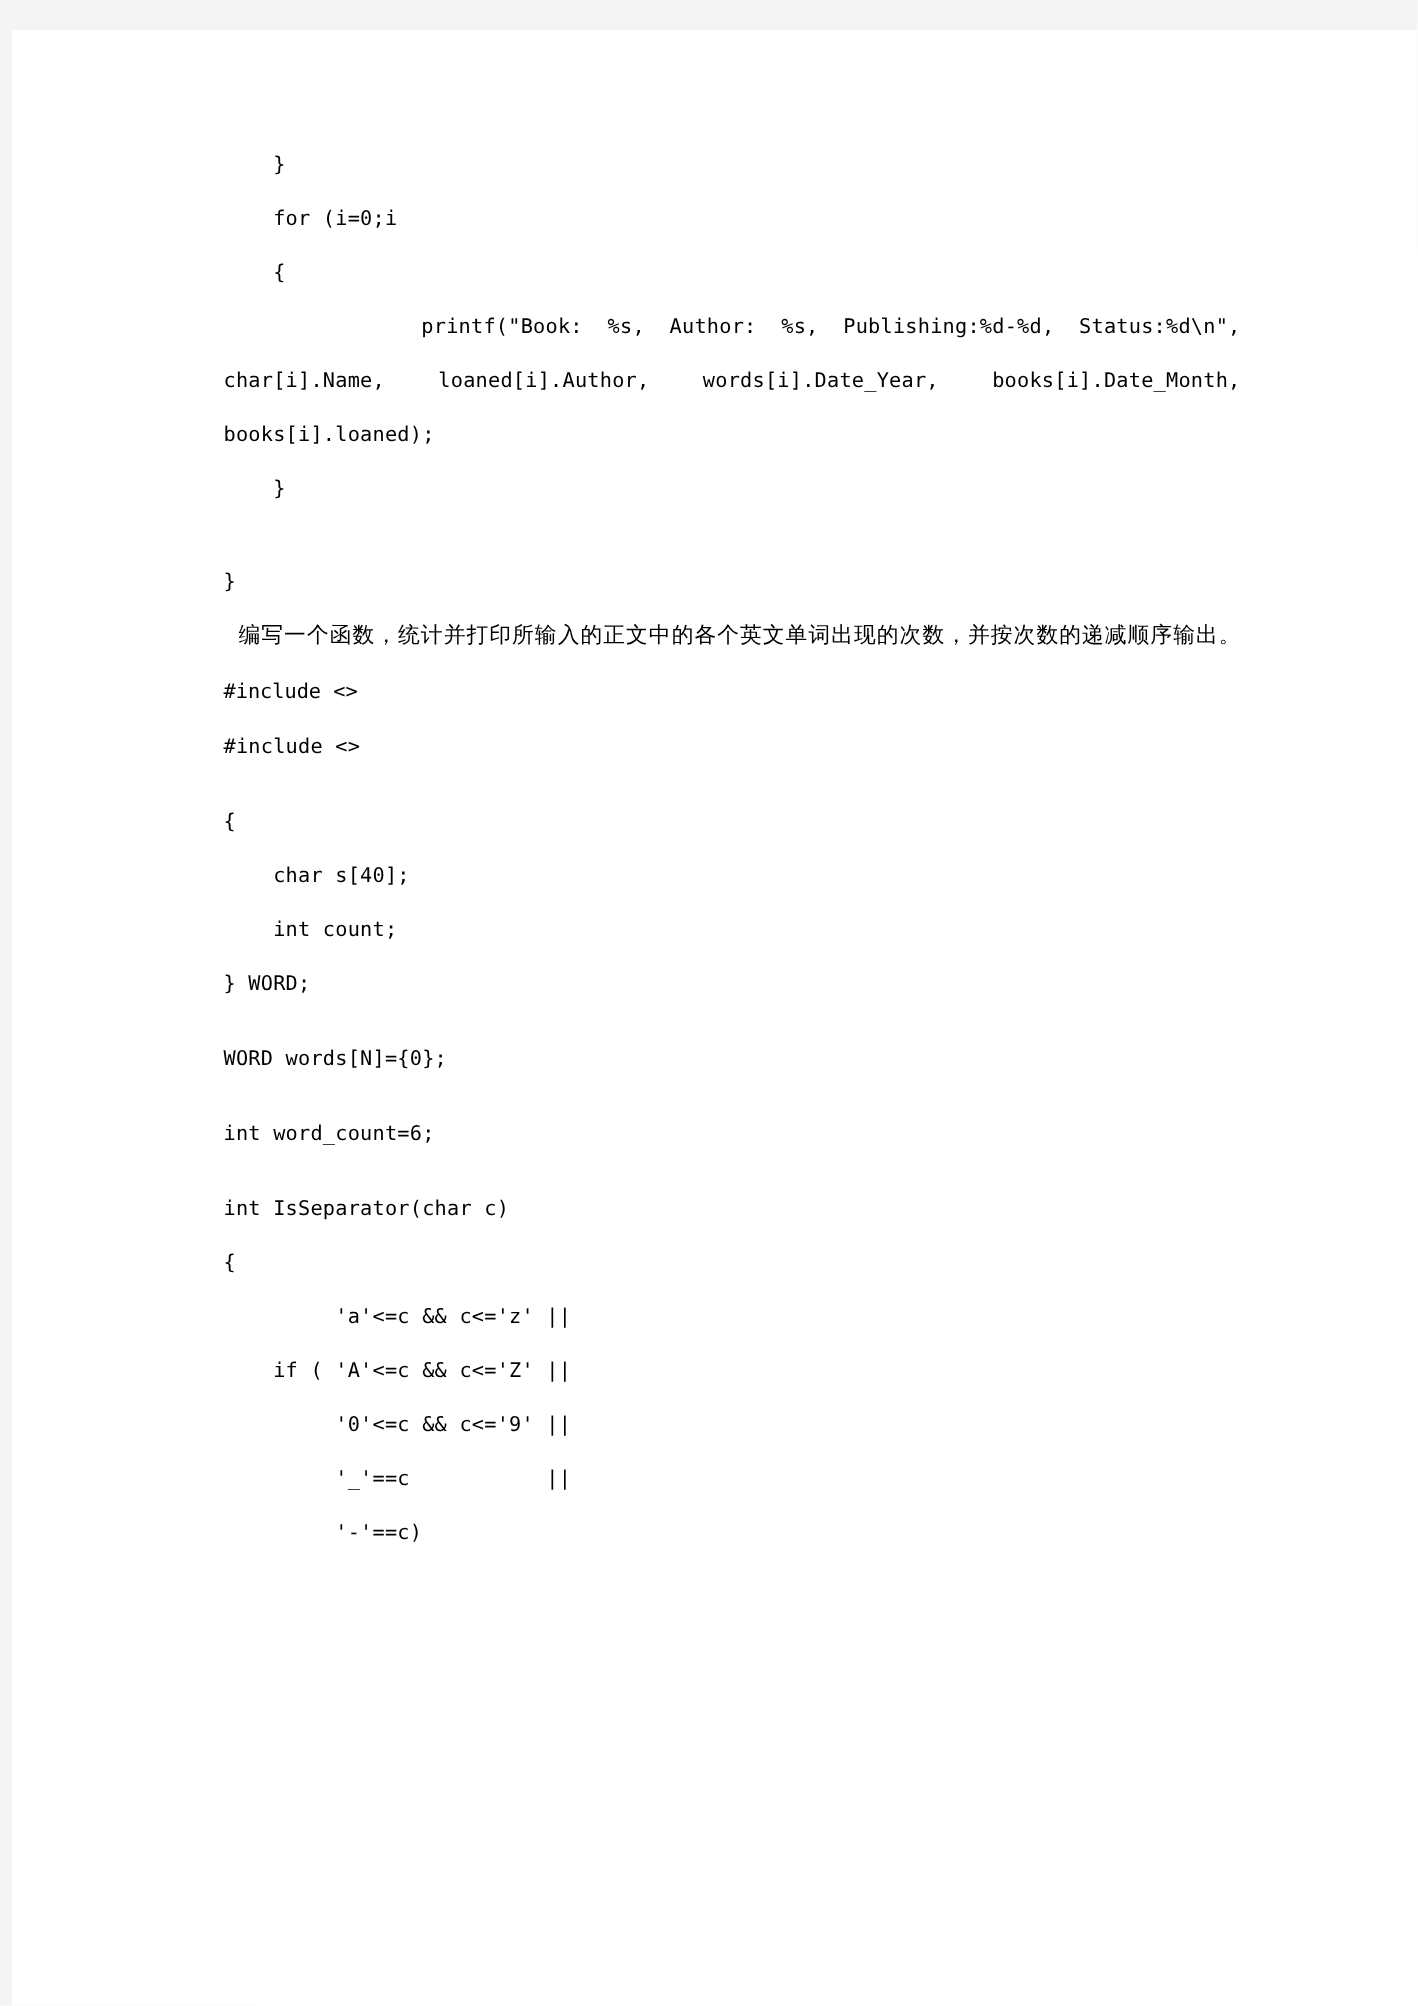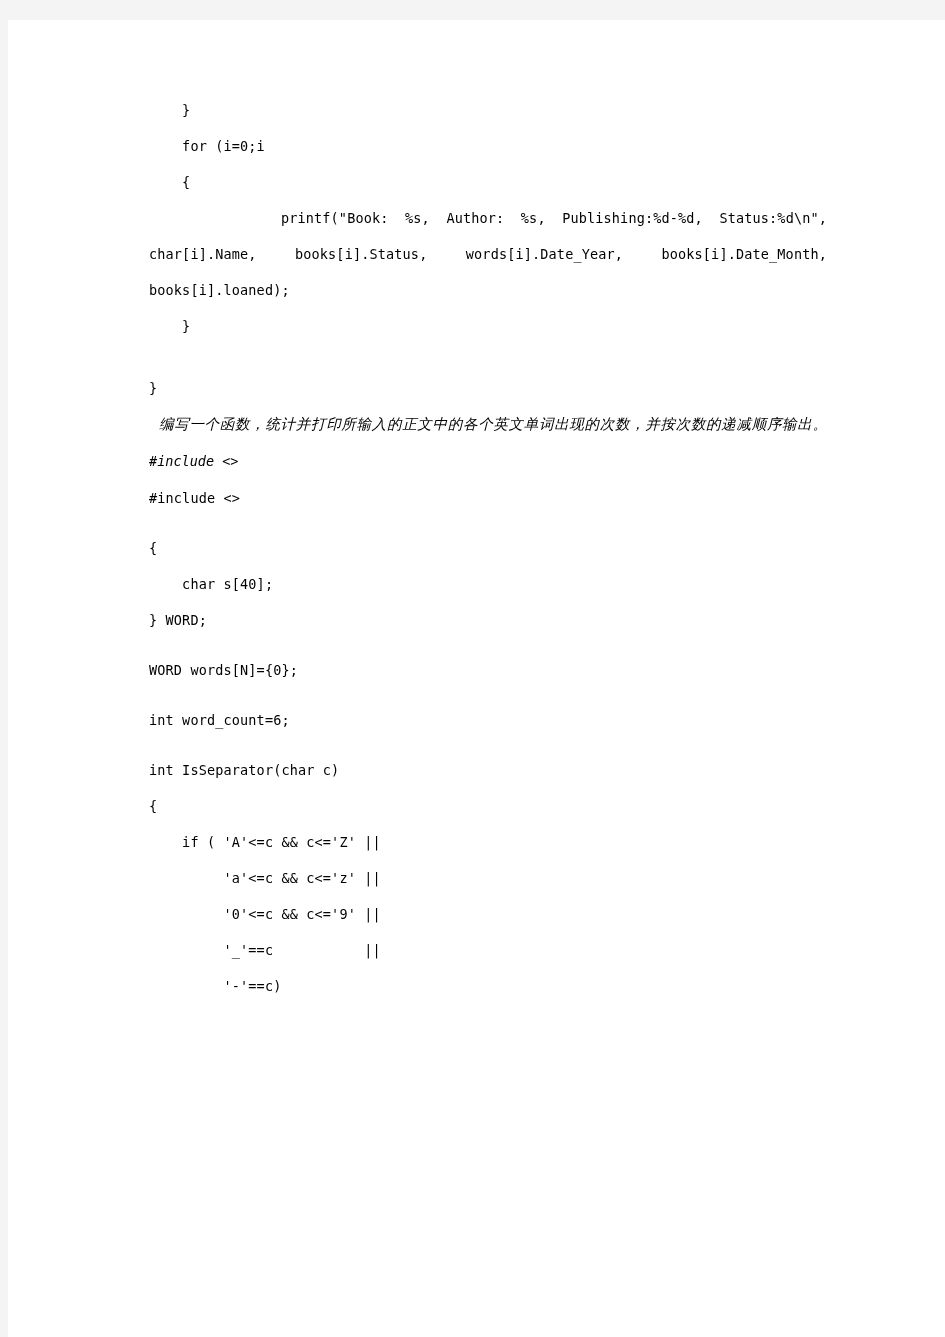--- a/index.html
+++ b/index.html
@@ -60,21 +60,20 @@
     color: #000000;
     text-align: justify;
     text-align-last: left;
   }
   .cjk .code {
     font-family: "DejaVu Sans Mono", monospace;
     font-size: 13.5px;
   }
   .cjk-indent {
     text-indent: 10px;
-    font-style: italic;
   }
   .gap-sm { height: 14px; }
   .gap-md { height: 26px; }
 </style>
 </head>
 <body>
 
 <div id="viewport">
   <div id="page">
     <div id="content">
@@ -88,55 +87,56 @@
         <span>&nbsp;&nbsp;&nbsp;&nbsp;&nbsp;&nbsp;&nbsp;&nbsp;</span><span>printf("Book:</span>
         <span>%s,</span>
         <span>Author:</span>
         <span>%s,</span>
         <span>Publishing:%d-%d,</span>
         <span>Status:%d\n",</span>
       </div>
 
       <div class="just">
         <span>char[i].Name,</span>
-        <span>books[i].Status,</span>
+        <span>loaned[i].Author,</span>
         <span>words[i].Date_Year,</span>
         <span>books[i].Date_Month,</span>
       </div>
 
       <div class="line">books[i].loaned);</div>
       <div class="line">    }</div>
 
       <div class="gap-md"></div>
 
       <div class="line">}</div>
 
       <div class="cjk cjk-indent"><span>编写一个函数，统计并打印所输入的正文中的各个英文单词出现的次数，并按次数的递减顺序输出。</span><span class="code">#include &lt;&gt;</span></div>
 
       <div class="line">#include &lt;&gt;</div>
 
       <div class="gap-sm"></div>
 
       <div class="line">{</div>
       <div class="line">    char s[40];</div>
+      <div class="line">    int count;</div>
       <div class="line">} WORD;</div>
 
       <div class="gap-sm"></div>
 
       <div class="line">WORD words[N]={0};</div>
 
       <div class="gap-sm"></div>
 
       <div class="line">int word_count=6;</div>
 
       <div class="gap-sm"></div>
 
       <div class="line">int IsSeparator(char c)</div>
       <div class="line">{</div>
+      <div class="line">         'a'&lt;=c &amp;&amp; c&lt;='z' ||</div>
       <div class="line">    if ( 'A'&lt;=c &amp;&amp; c&lt;='Z' ||</div>
-      <div class="line">         'a'&lt;=c &amp;&amp; c&lt;='z' ||</div>
       <div class="line">         '0'&lt;=c &amp;&amp; c&lt;='9' ||</div>
       <div class="line">         '_'==c           ||</div>
       <div class="line">         '-'==c)</div>
 
     </div>
   </div>
 </div>
 
 </body></html>

